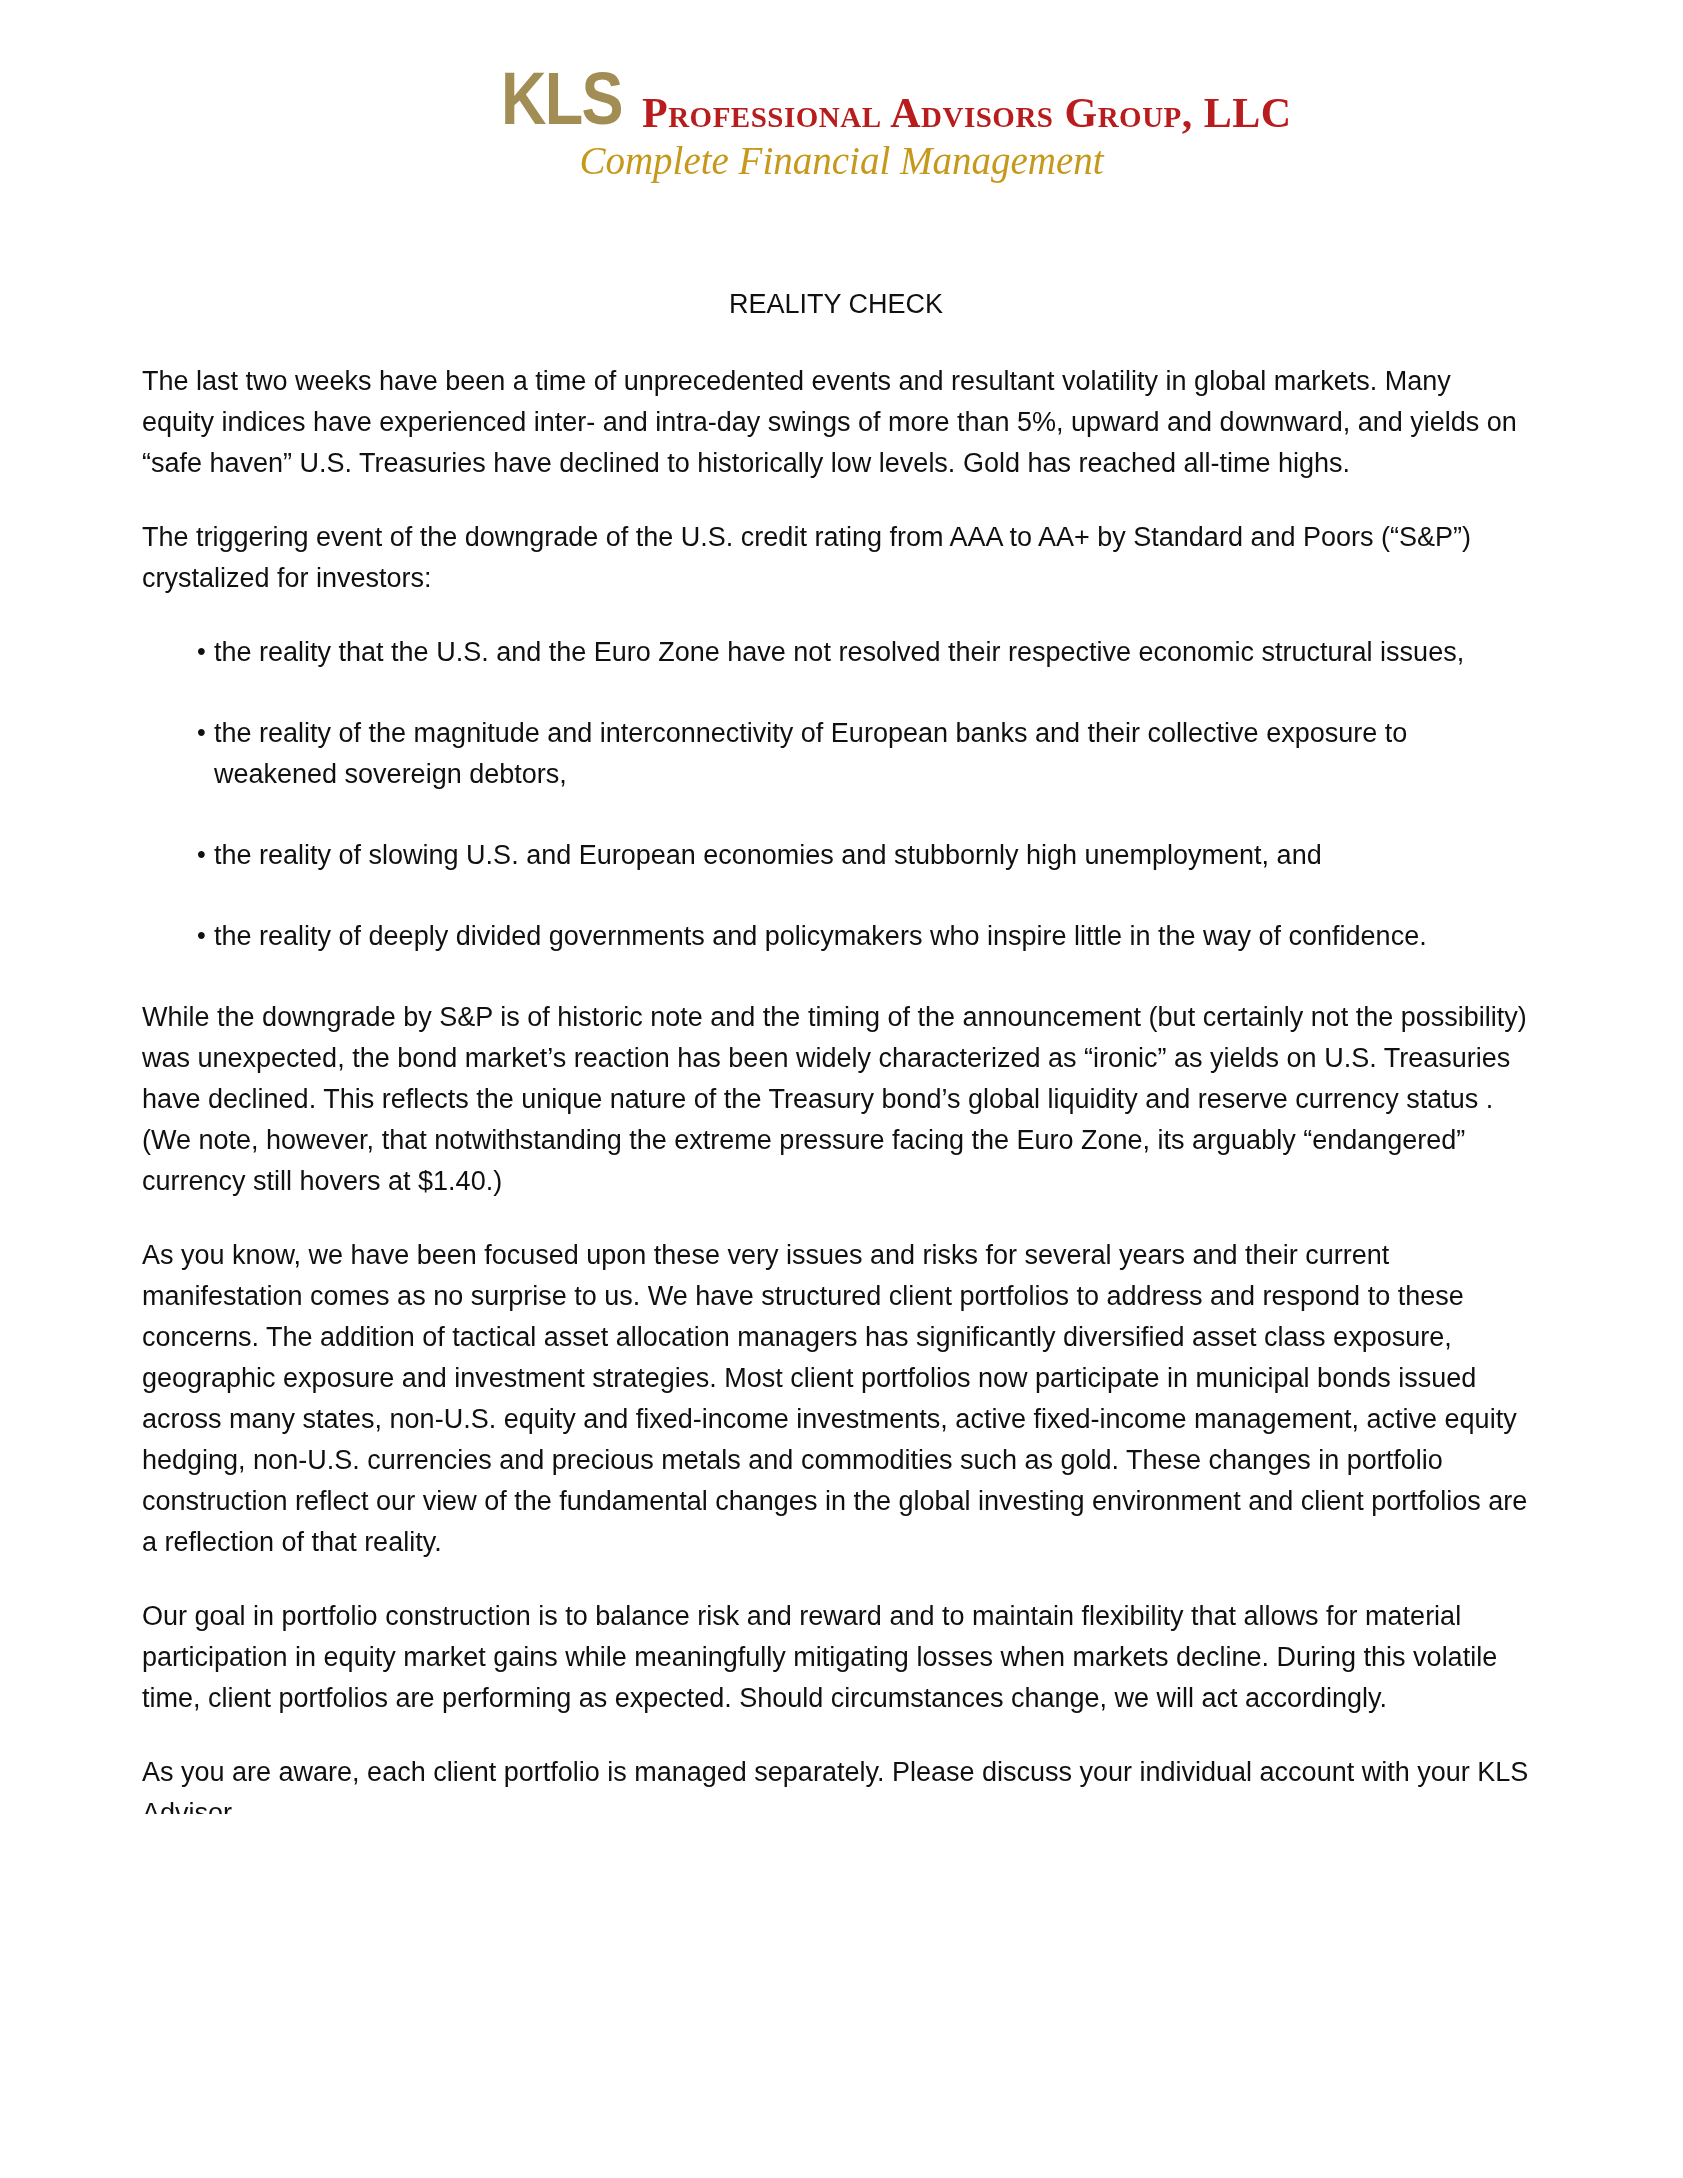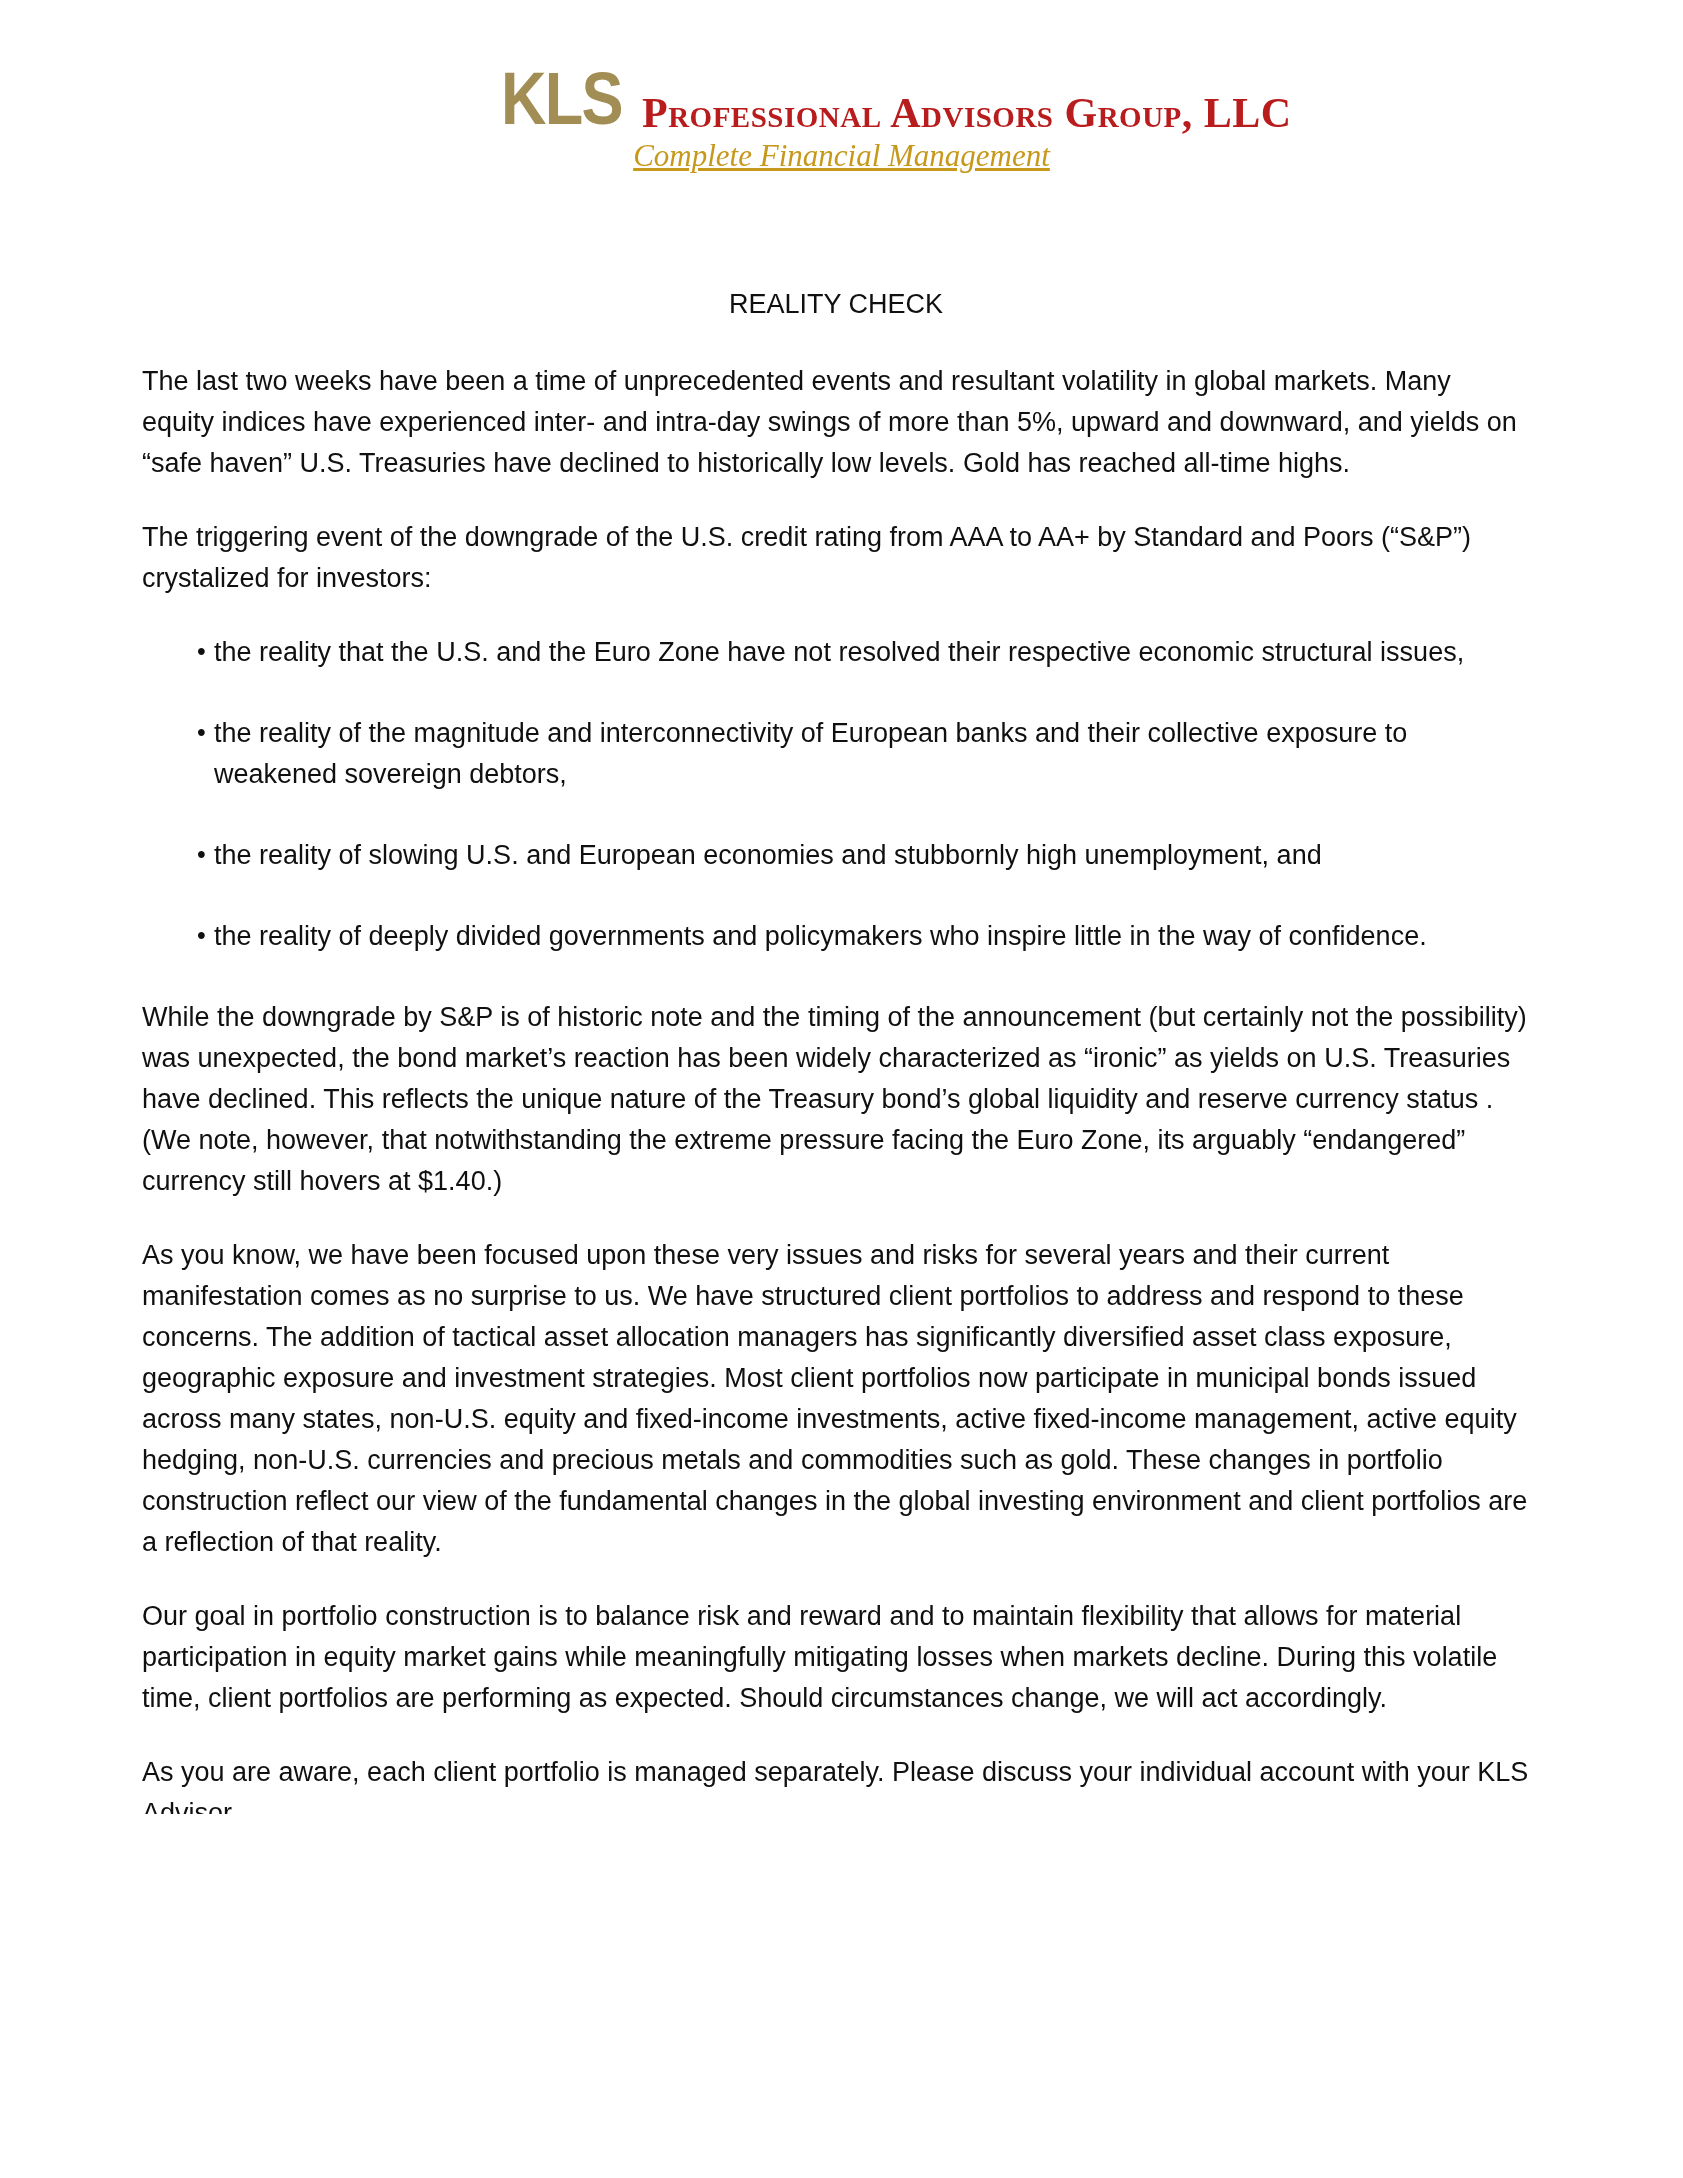--- a/index.html
+++ b/index.html
@@ -17,21 +17,21 @@
   }
   .company {
     position:absolute; left:642px; top:92px;
     font-family:"Liberation Serif", serif; font-weight:bold;
     font-variant:small-caps; font-size:42px; line-height:1;
     letter-spacing:0.5px; color:#b91c1c;
   }
   .tagline {
     position:absolute; left:0; top:138px; width:1683px; text-align:center;
     font-family:"Liberation Serif", serif; font-style:italic;
-    font-size:31px; color:#c6981b;text-decoration:underline;
+    font-size:39px; color:#c6981b;
   }
   
   .content {
     position:absolute; left:142px; top:252px; width:1388px;
     font-family:"Liberation Sans", sans-serif;
     font-size:27px; line-height:41px; color:#101010;margin-top:32px;
   }
   .doc-title { text-align:center; margin-bottom:36px; }
   .para { margin:0 0 33px 0; }
   ul.bullets { list-style:none; margin:0 0 40px 0; padding:0; }

